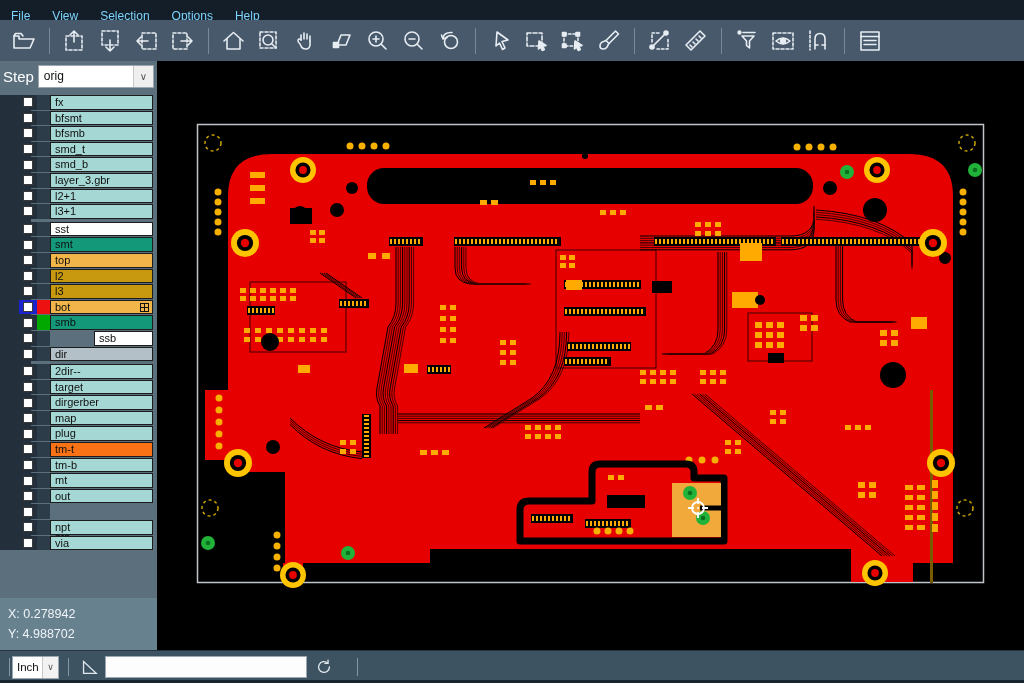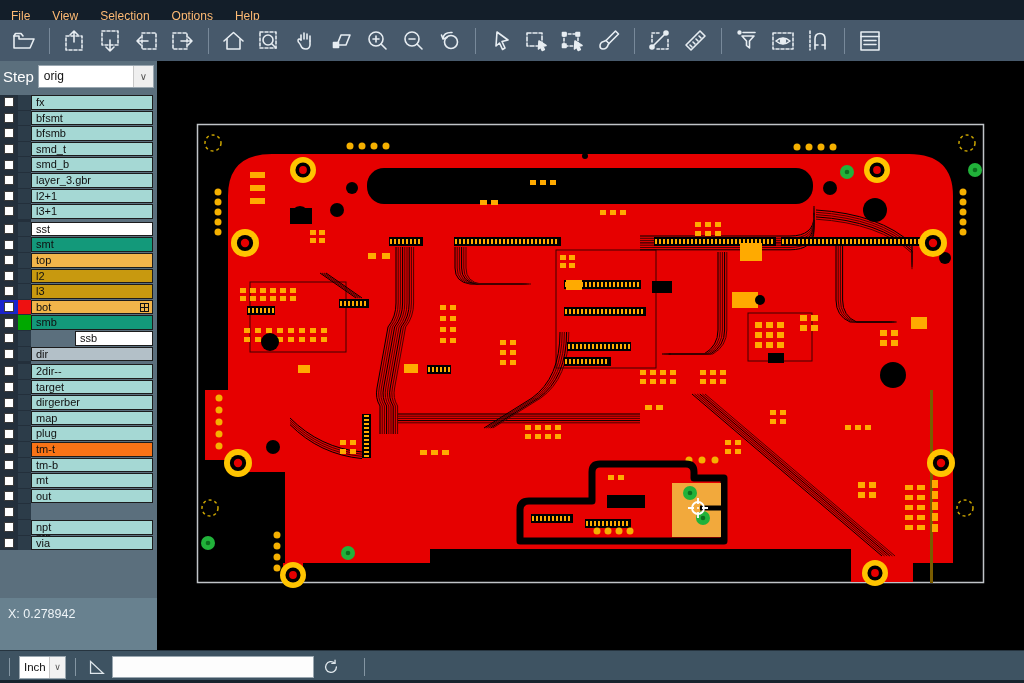--- a/index.html
+++ b/index.html
@@ -1,59 +1,59 @@
 <!DOCTYPE html>
 <html><head>
 <meta charset="utf-8">
 <style>
   html,body{margin:0;padding:0;}
   body{width:1024px;height:683px;overflow:hidden;background:#000;
        font-family:"Liberation Sans",sans-serif;-webkit-font-smoothing:antialiased;position:relative;}
   
   #menubar{position:absolute;left:0;top:0;width:1024px;height:32px;background:#131e29;
-           display:flex;align-items:center;color:#fdba74;font-size:12px;}
+           display:flex;align-items:center;color:#7dd3fc;font-size:12px;}
   .menu-item{padding:2px 11px;cursor:default;}
   .menu-item u{text-decoration:underline;text-underline-offset:2px;}
   
   #toolbar{position:absolute;left:0;top:20px;width:1024px;height:41px;background:#47596b;
            display:flex;align-items:center;padding-left:6px;box-sizing:border-box;}
   .tb-group{display:flex;align-items:center;}
   .tb-sep{width:1px;height:26px;background:#78899a;margin:0 7px;}
   .tb-btn{width:36px;height:34px;display:flex;align-items:center;justify-content:center;}
   .tb-btn svg{stroke:#e7edf2;fill:none;stroke-width:1.6;stroke-linecap:round;stroke-linejoin:round;}
   
   #sidebar{position:absolute;left:0;top:61px;width:157px;height:589px;background:#5b6f7d;box-sizing:border-box;}
   #steprow{display:flex;align-items:center;height:30px;padding-left:3px;}
   #steplabel{color:#ffffff;font-size:15px;margin-right:4px;}
   #stepselect{flex:1;margin-right:3px;height:21px;background:#fff;border:1px solid #9aa7b0;
               display:flex;align-items:center;font-size:12px;color:#111;position:relative;}
   #stepselect .val{padding-left:5px;flex:1;}
   #stepselect .chev{width:19px;height:100%;background:#efefef;border-left:1px solid #c8c8c8;
                     display:flex;align-items:center;justify-content:center;color:#555;font-size:10px;}
   #layers{position:relative;margin-top:4px;padding-right:4px;}
   #layers .colbg{position:absolute;left:0;top:0;width:31px;height:100%;background:#232f3b;}
-  .lgroup{margin-bottom:3px;position:relative;}
+  .lgroup{margin-bottom:3px;position:relative;padding-left:19px;}
   .lrow{display:flex;height:14.6px;margin-bottom:1px;align-items:stretch;}
   .cbcell{width:18px;background:#232f3b;display:flex;align-items:center;justify-content:center;flex:none;}
   .cbox{width:10px;height:10px;background:#fff;border:1.5px solid #3a3a3a;box-sizing:border-box;}
   .swcell{width:13px;background:#2c3c49;flex:none;}
   .lname{flex:1;font-size:11px;color:#101010;line-height:14.6px;padding-left:4px;
          border:1px solid #1c1c1c;box-sizing:border-box;display:flex;align-items:center;}
   .lname .txt{flex:1;}
   
   #coords{position:absolute;left:0;top:598px;width:157px;height:52px;background:#68818f;
           color:#eef4f7;font-size:12.5px;padding:6px 0 0 8px;box-sizing:border-box;line-height:20px;}
   
   #canvas{position:absolute;left:157px;top:61px;width:867px;height:589px;background:#000;}
   
   #statusbar{position:absolute;left:0;top:650px;width:1024px;height:33px;background:#3e5362;
              border-top:1px solid #26343f;box-sizing:border-box;display:flex;align-items:center;}
   #statusbar:after{content:"";position:absolute;left:0;bottom:0;width:100%;height:3px;background:#17232d;}
   .sb-sep{width:1px;height:18px;background:#8496a3;}
-  #unitselect{width:45px;height:21px;background:#fff;border:1px solid #9aa7b0;margin-left:9px;
+  #unitselect{width:45px;height:21px;background:#fff;border:1px solid #9aa7b0;margin-left:2px;
               display:flex;align-items:center;font-size:11.5px;color:#111;}
   #unitselect .val{flex:1;padding-left:4px;}
   #unitselect .chev{width:15px;height:100%;border-left:1px solid #c8c8c8;background:#f2f2f2;
                     display:flex;align-items:center;justify-content:center;color:#555;font-size:9px;}
   #anglebtn{margin:0 6px 0 10px;display:flex;align-items:center;}
   #anglebtn svg{stroke:#dfe7ec;fill:none;stroke-width:1.4;}
   #cmdinput{width:192px;height:20px;border:1px solid #9aa7b0;background:#fdfdfd;font-size:12px;
             font-family:"Liberation Sans",sans-serif;padding:0 4px;}
   #refreshbtn{margin:0 12px 0 8px;display:flex;align-items:center;}
   #refreshbtn svg{stroke:#dfe7ec;fill:none;stroke-width:1.5;stroke-linecap:round;}
@@ -519,20 +519,21 @@
           <div class="lname" style="background: rgb(165, 216, 212);">
             <span class="txt">via</span>
           </div>
         </div>
       </div>
     </div>
 </div>
 
 <div id="coords">
   <div>X: 0.278942</div>
+  <div>Y: 4.988702</div>
 </div>
 
 <div id="canvas">
   <svg id="pcbsvg" width="867" height="589" viewBox="157 61 867 589">
       <rect x="197.5" y="124.5" width="786" height="458" fill="none" stroke="#c0c4c8" stroke-width="1.5"></rect>
       <path d="M272,154 L909,154 Q953,154 953,196 L953,563 L285,563 L285,472 L228,472 L228,460 L205,460 L205,390 L228,390 L228,196 Q228,154 272,154 Z" fill="#e60000"></path>
       <rect x="851" y="563" width="62" height="19" fill="#e60000"></rect>
       <rect x="283" y="563" width="20" height="19" fill="#e60000"></rect>
       <rect x="930" y="390" width="3" height="193" fill="#7a5c00"></rect>
       <rect x="430" y="549" width="421" height="14" fill="#000"></rect>

